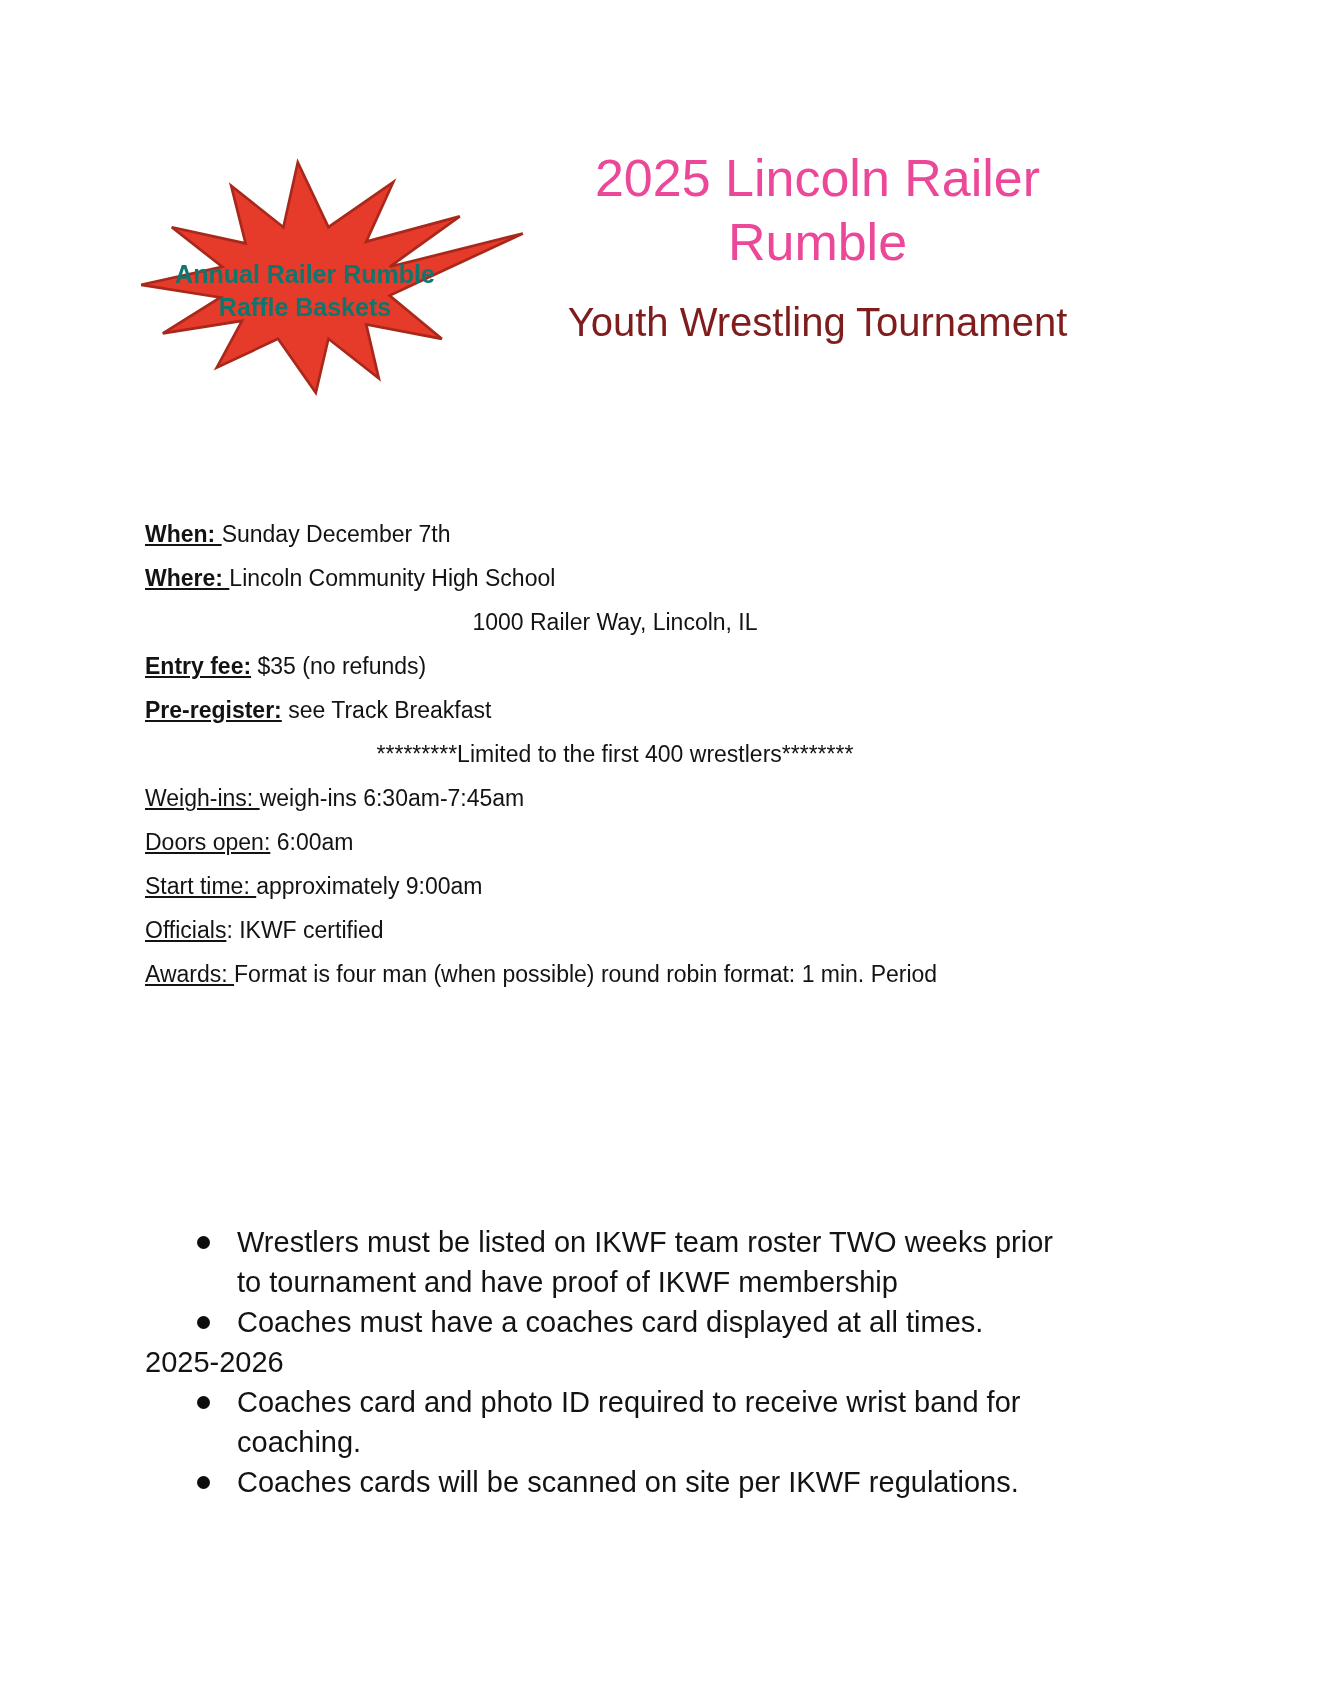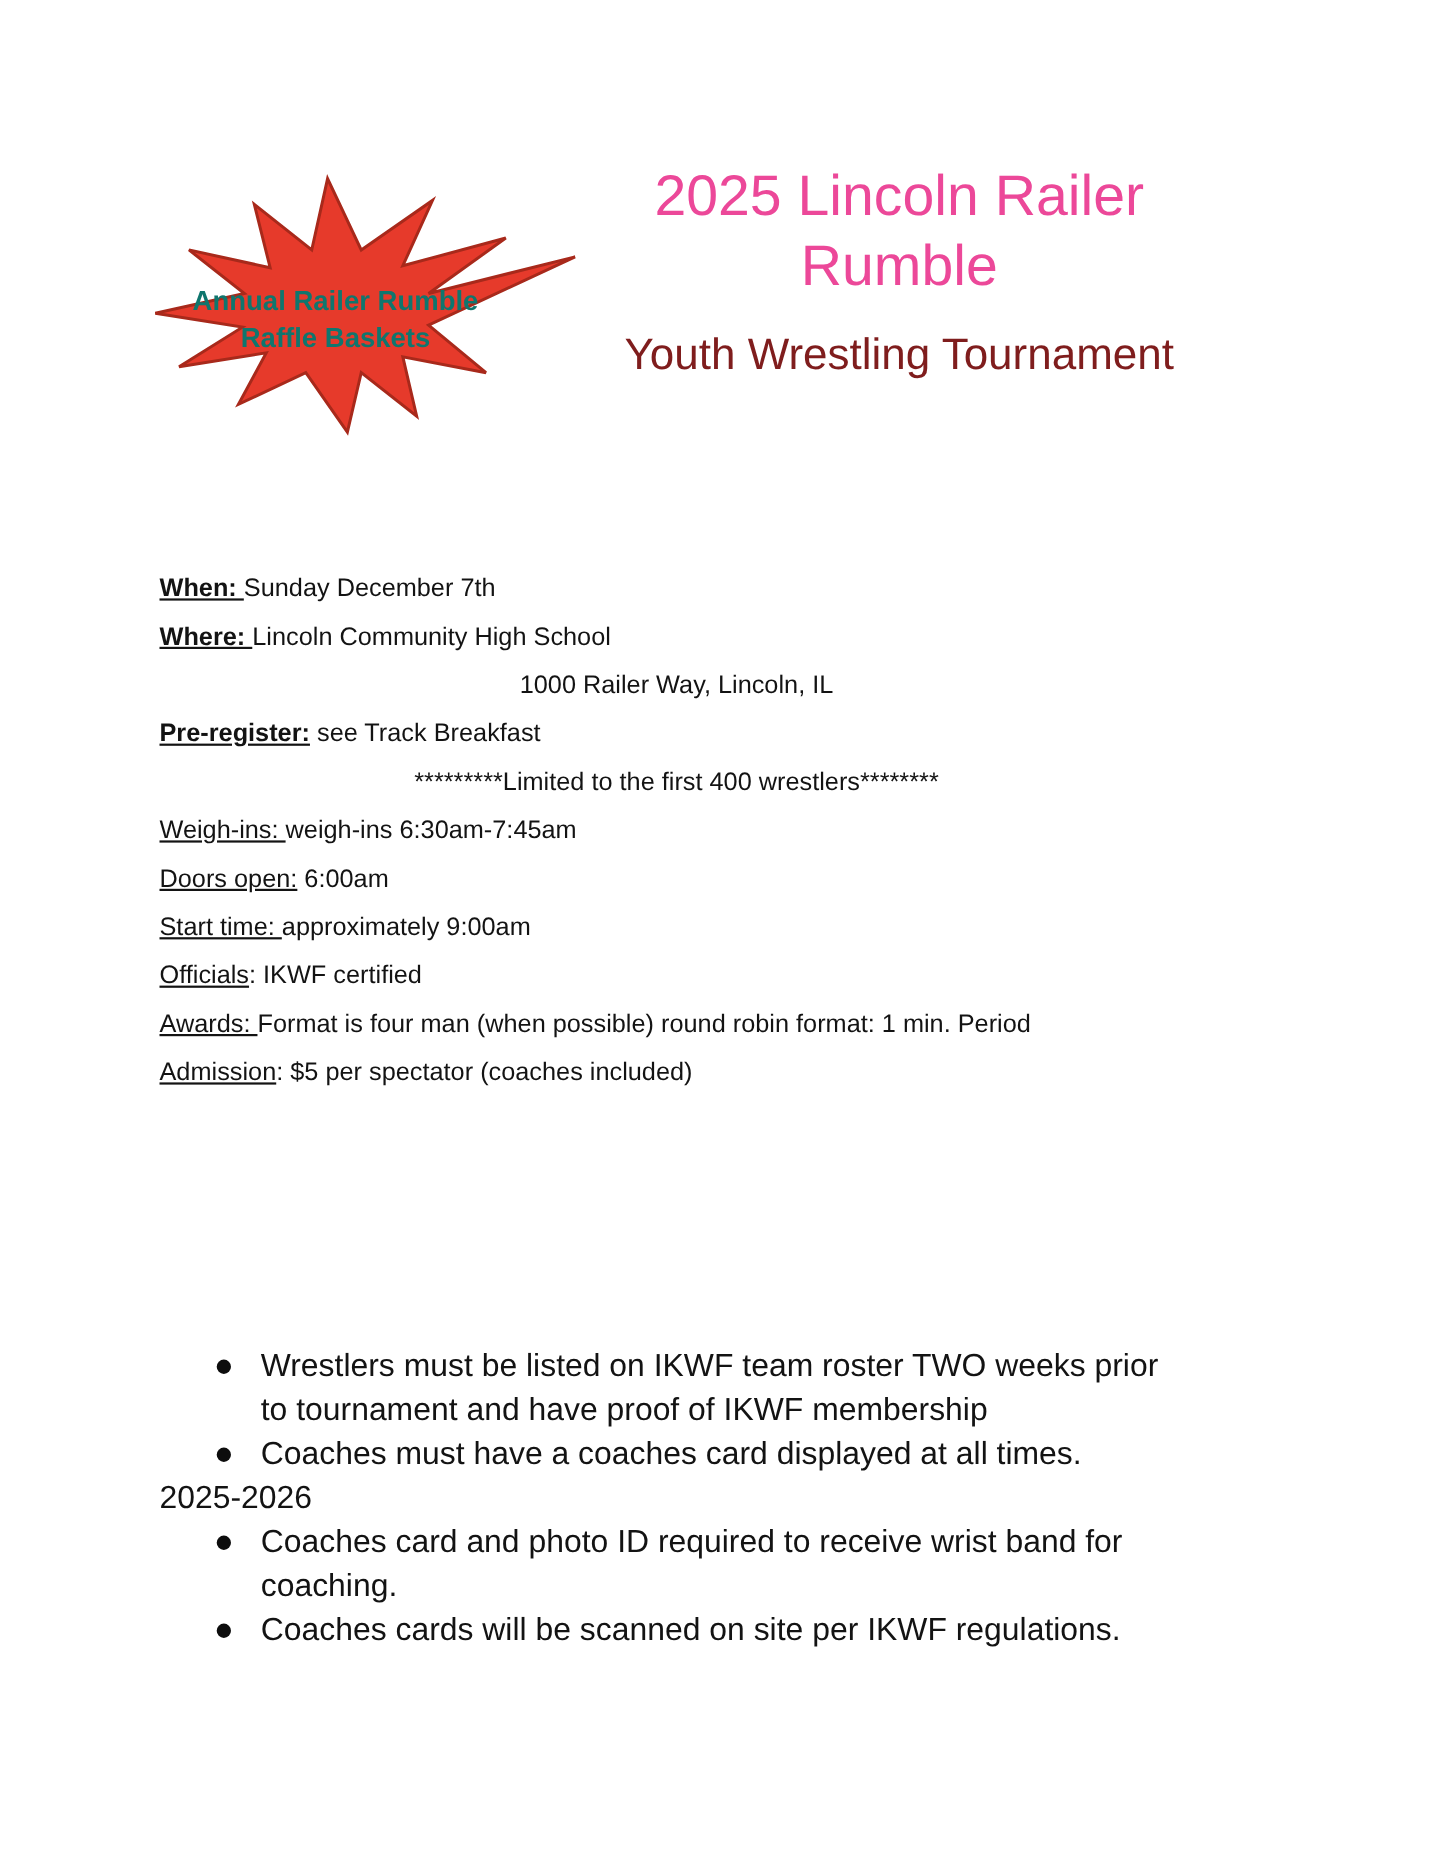--- a/index.html
+++ b/index.html
@@ -69,38 +69,38 @@
   </div>
 
   <div class="details">
 
     <div class="line"><span class="lbl bu">When: </span><span>Sunday December 7th</span></div>
 
     <div class="line"><span class="lbl bu">Where: </span><span>Lincoln Community High School</span></div>
 
     <div class="line center"><span>1000 Railer Way, Lincoln, IL</span></div>
 
+    <div class="line"><span class="lbl bu">Entry fee:</span><span> $35 (no refunds)</span></div>
 
     <div class="line"><span class="lbl bu">Pre-register:</span><span> see Track Breakfast</span></div>
 
 
     <div class="line center"><span>*********Limited to the first 400 wrestlers********</span></div>
 
     <div class="line"><span class="lbl u">Weigh-ins: </span><span>weigh-ins 6:30am-7:45am</span></div>
 
     <div class="line"><span class="lbl u">Doors open:</span><span> 6:00am</span></div>
 
     <div class="line"><span class="lbl u">Start time: </span><span>approximately 9:00am</span></div>
 
     <div class="line"><span class="lbl u">Officials</span><span>: IKWF certified</span></div>
 
     <div class="line"><span class="lbl u">Awards: </span><span>Format is four man (when possible) round robin format: 1 min. Period</span></div>
 
 
-    <div class="line"><span class="lbl u">Admission</span><span>: $5 per spectator (coaches included)</span></div>
 
   </div>
 
   <div class="notes">
 
     <div class="note">
       <span class="dot"></span>
       <span>Wrestlers must be listed on IKWF team roster TWO weeks prior to tournament and have proof of IKWF membership</span>
     </div>
 

